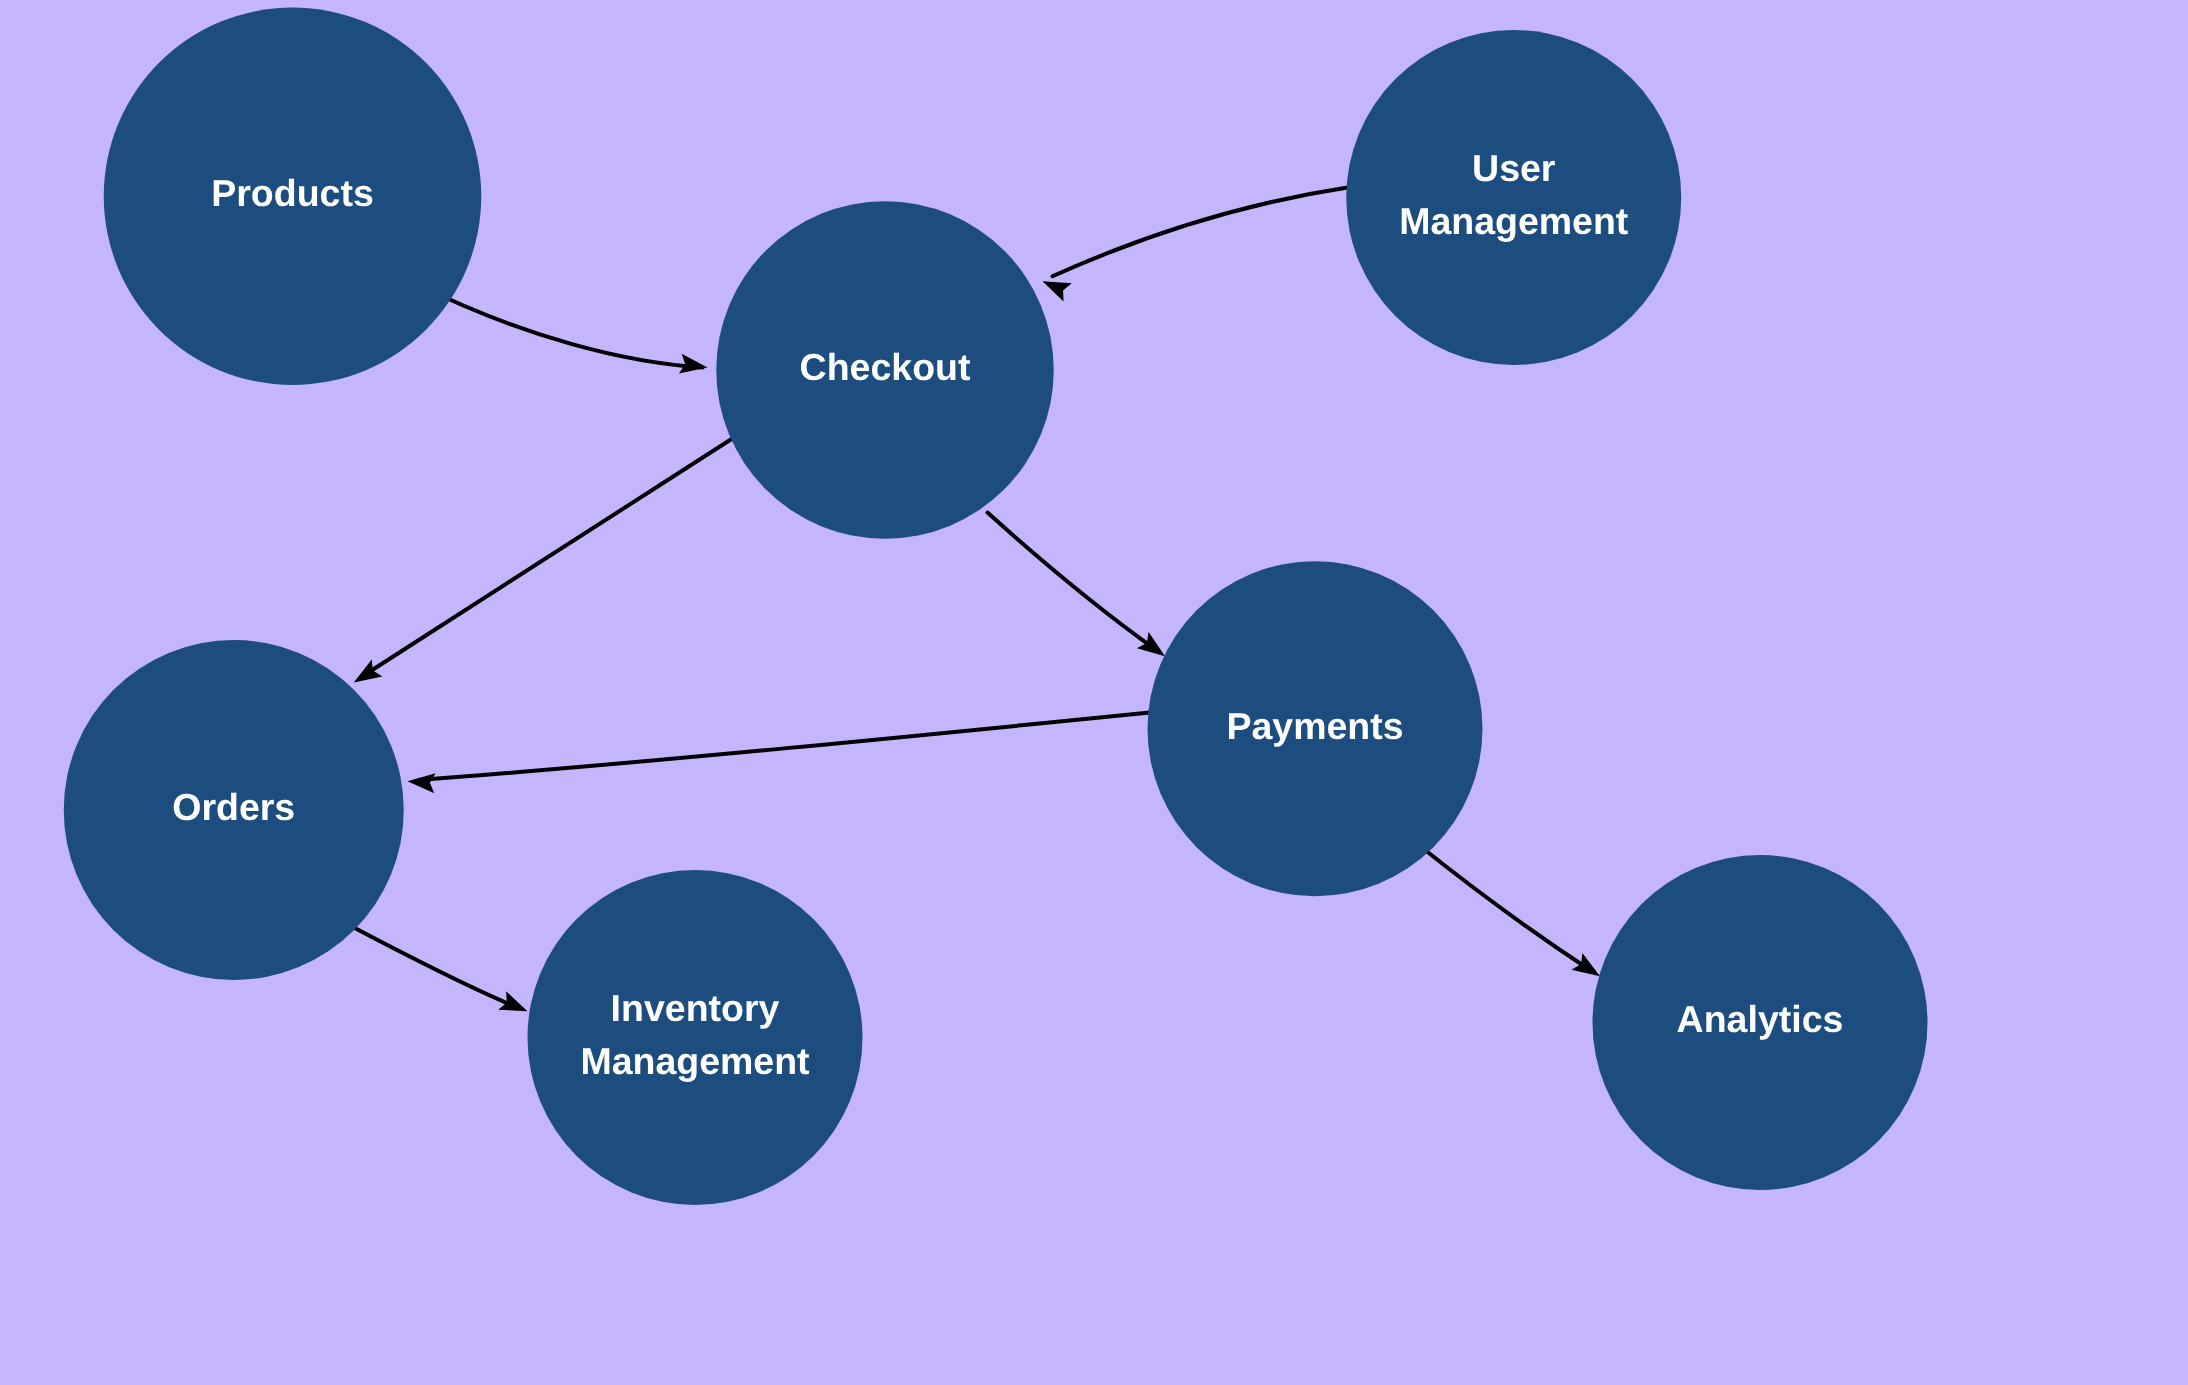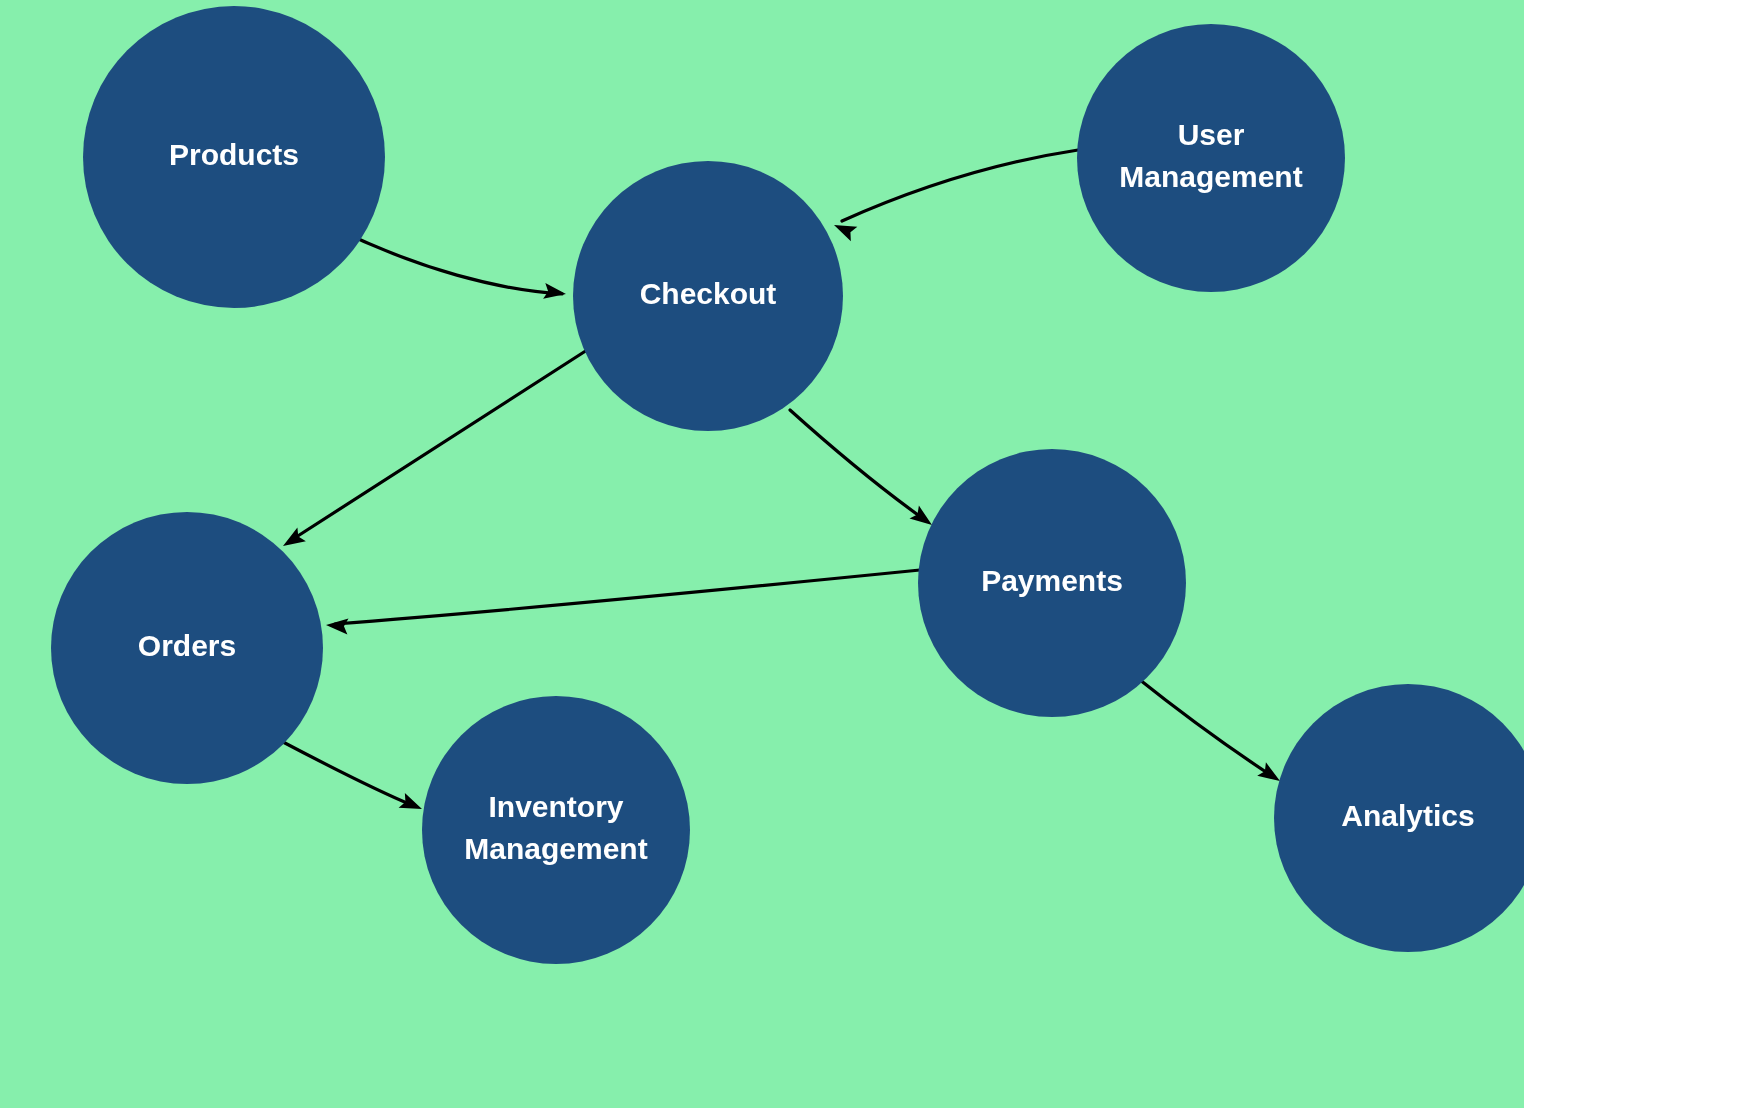--- a/index.html
+++ b/index.html
@@ -6,23 +6,23 @@
   html, body {
     margin: 0;
     padding: 0;
     background: #ffffff;
   }
   body {
     font-family: "Liberation Sans", sans-serif;
   }
   #canvas {
     position: relative;
-    width: 1524px;
+    width: 1750px;
     height: 1108px;
-    background: #86efac;
+    background: #c4b5fd;
     overflow: hidden;
   }
   #graph-svg {
     position: absolute;
     left: 0;
     top: 0;
     width: 1750px;
     height: 1108px;
   }
   .node-circle {

